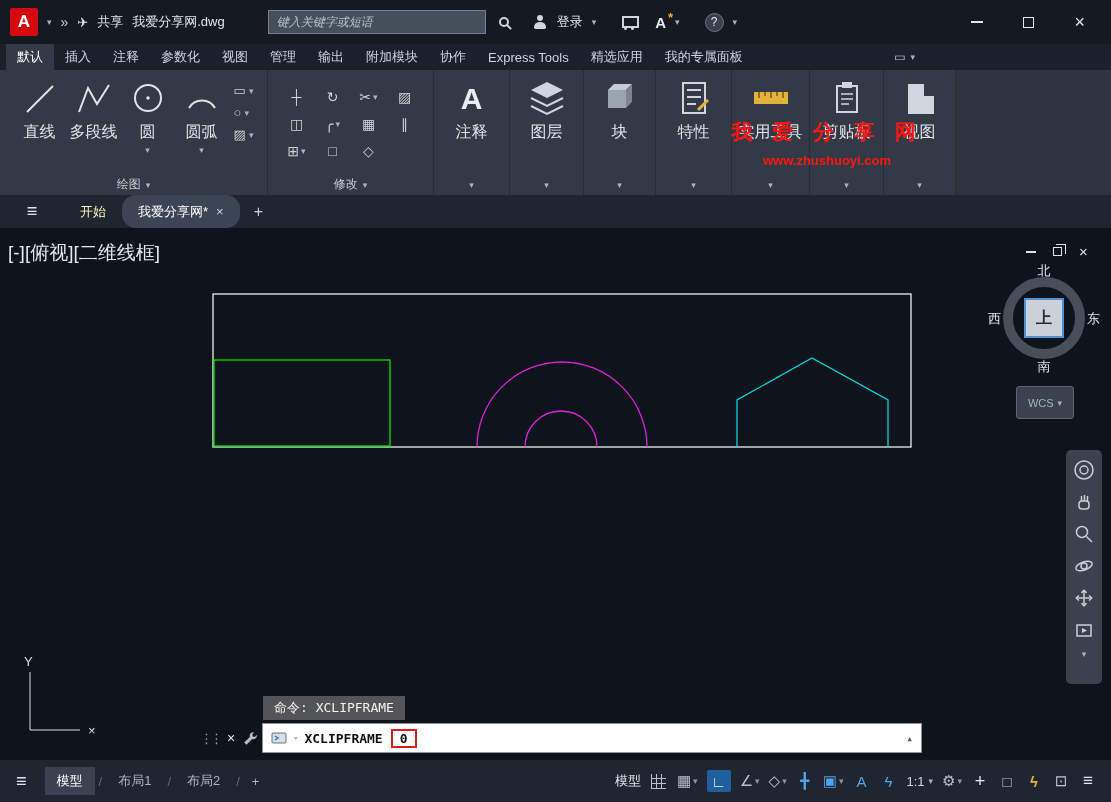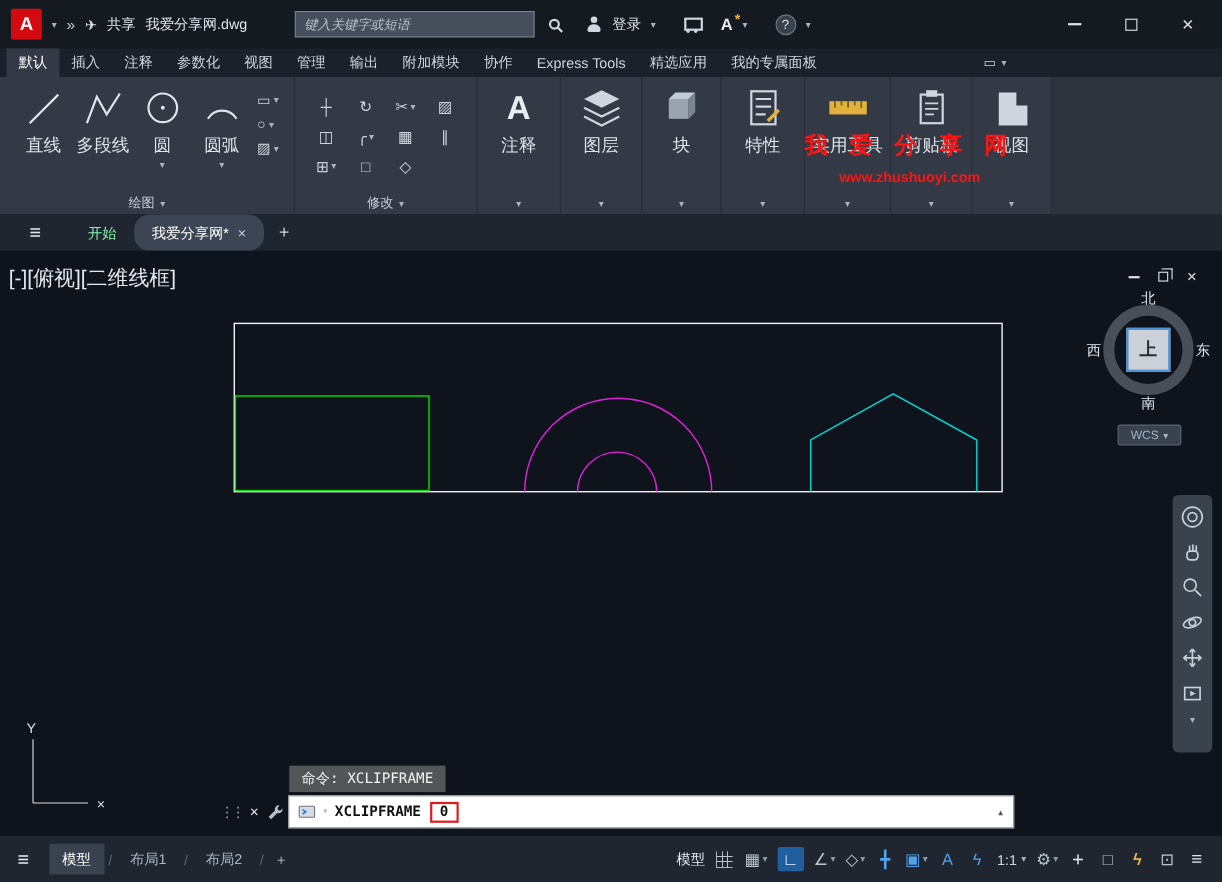--- a/index.html
+++ b/index.html
@@ -52,21 +52,21 @@
   .ribbon-filler { flex:1; background:#2e343e; }
 
   
   .watermark { position:absolute; top:118px; left:731px; width:192px; z-index:60; color:#ff1414; text-align:center; pointer-events:none; }
   .watermark .w1 { font-size:21px; font-weight:bold; letter-spacing:7px; }
   .watermark .w2 { font-size:13px; font-weight:bold; margin-top:7px; }
 
   
   .filetabs { position:absolute; top:195px; left:0; right:0; height:33px; background:#20262f; display:flex; align-items:stretch; }
   .ft-menu { width:64px; display:flex; align-items:center; justify-content:center; color:#dfe5ec; font-size:18px; }
-  .ftab { display:flex; align-items:center; padding:0 16px; font-size:13px; color:#86efac; gap:8px; }
+  .ftab { display:flex; align-items:center; padding:0 16px; font-size:13px; color:#fef9c3; gap:8px; }
   .ftab.active { background:#3c4553; color:#ffffff;border-radius:14px; }
   .ftab .x { color:#c9d1da; font-size:13px; }
   .ft-plus { display:flex; align-items:center; padding:0 14px; color:#c9d1da; font-size:16px; }
 
   
   .viewport { position:absolute; top:228px; left:0; right:0; bottom:42px; background:#0f141c; overflow:hidden; }
   .vp-label { position:absolute; left:8px; top:12px; font-size:19px; color:#e3e8ee; z-index:5; }
   .canvas { position:absolute; left:0; top:0; }
   .vp-ctrl { position:absolute; top:16px; left:1026px; display:flex; gap:17px; align-items:center; z-index:5; }
   .vpc-min { width:10px; height:2px; background:#dfe5ec; }
@@ -75,21 +75,21 @@
   .vpc-close { color:#dfe5ec; font-size:15px; line-height:1; }
 
   
   .viewcube { position:absolute; left:990px; top:36px; width:108px; height:110px; z-index:5; font-size:13px; }
   .vc-ring { position:absolute; left:13px; top:13px; width:82px; height:82px; border:10px solid rgba(130,138,150,.5); border-radius:50%; }
   .vc-face { position:absolute; left:34px; top:34px; width:40px; height:40px; background:#ccd1d8; border:2px solid #4f94d6; color:#2a2e33; font-weight:bold; display:flex; align-items:center; justify-content:center; font-size:16px; }
   .vc-n { position:absolute; top:-2px; left:50%; transform:translateX(-50%); color:#dfe5ec; }
   .vc-s { position:absolute; bottom:-2px; left:50%; transform:translateX(-50%); color:#dfe5ec; }
   .vc-w { position:absolute; left:-2px; top:46px; color:#dfe5ec; }
   .vc-e { position:absolute; right:-2px; top:46px; color:#dfe5ec; }
-  .wcs { position:absolute; left:1016px; top:158px; width:58px; height:19px; background:#39424d; border:1px solid #5b6573; border-radius:3px; color:#9fb2c6; font-size:11px; display:flex; align-items:center; justify-content:center; gap:4px; z-index:5; }
+  .wcs { position:absolute; left:1016px; top:158px; width:58px; height:33px; background:#39424d; border:1px solid #5b6573; border-radius:3px; color:#9fb2c6; font-size:11px; display:flex; align-items:center; justify-content:center; gap:4px; z-index:5; }
 
   
   .navbar { position:absolute; left:1066px; top:222px; width:36px; height:234px; background:rgba(62,70,82,.92); border-radius:5px; display:flex; flex-direction:column; align-items:center; padding:7px 0; gap:6px; z-index:5; }
   .nav-ico { width:26px; height:26px; display:flex; align-items:center; justify-content:center; }
   .nav-ico svg { stroke:#c8cfd7; fill:none; stroke-width:1.5; }
 
   
   .cmd-history { position:absolute; left:263px; top:468px; background:rgba(96,96,96,.85); color:#f2f2f2; font-family:"DejaVu Sans Mono",monospace; font-size:13px; padding:3px 11px; z-index:6; }
   .cmd-bar { position:absolute; left:196px; top:495px; height:30px; display:flex; align-items:center; z-index:6; }
   .cmd-grip-area { display:flex; align-items:center; gap:7px; width:66px; padding-left:4px; color:#c3ccd8; }

